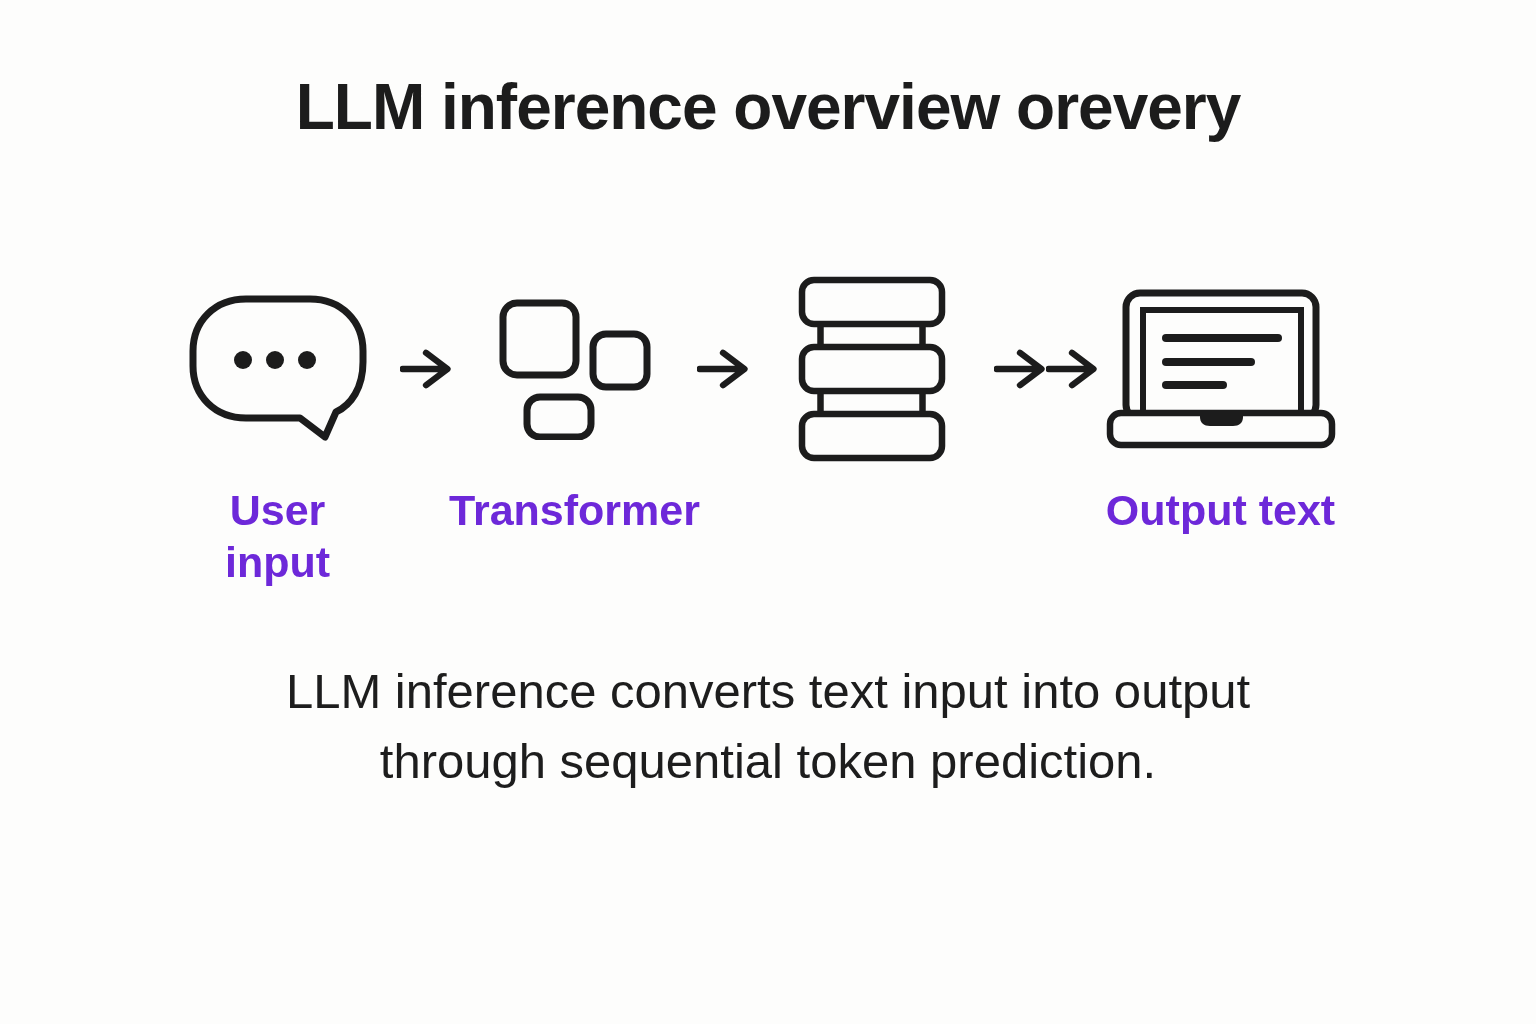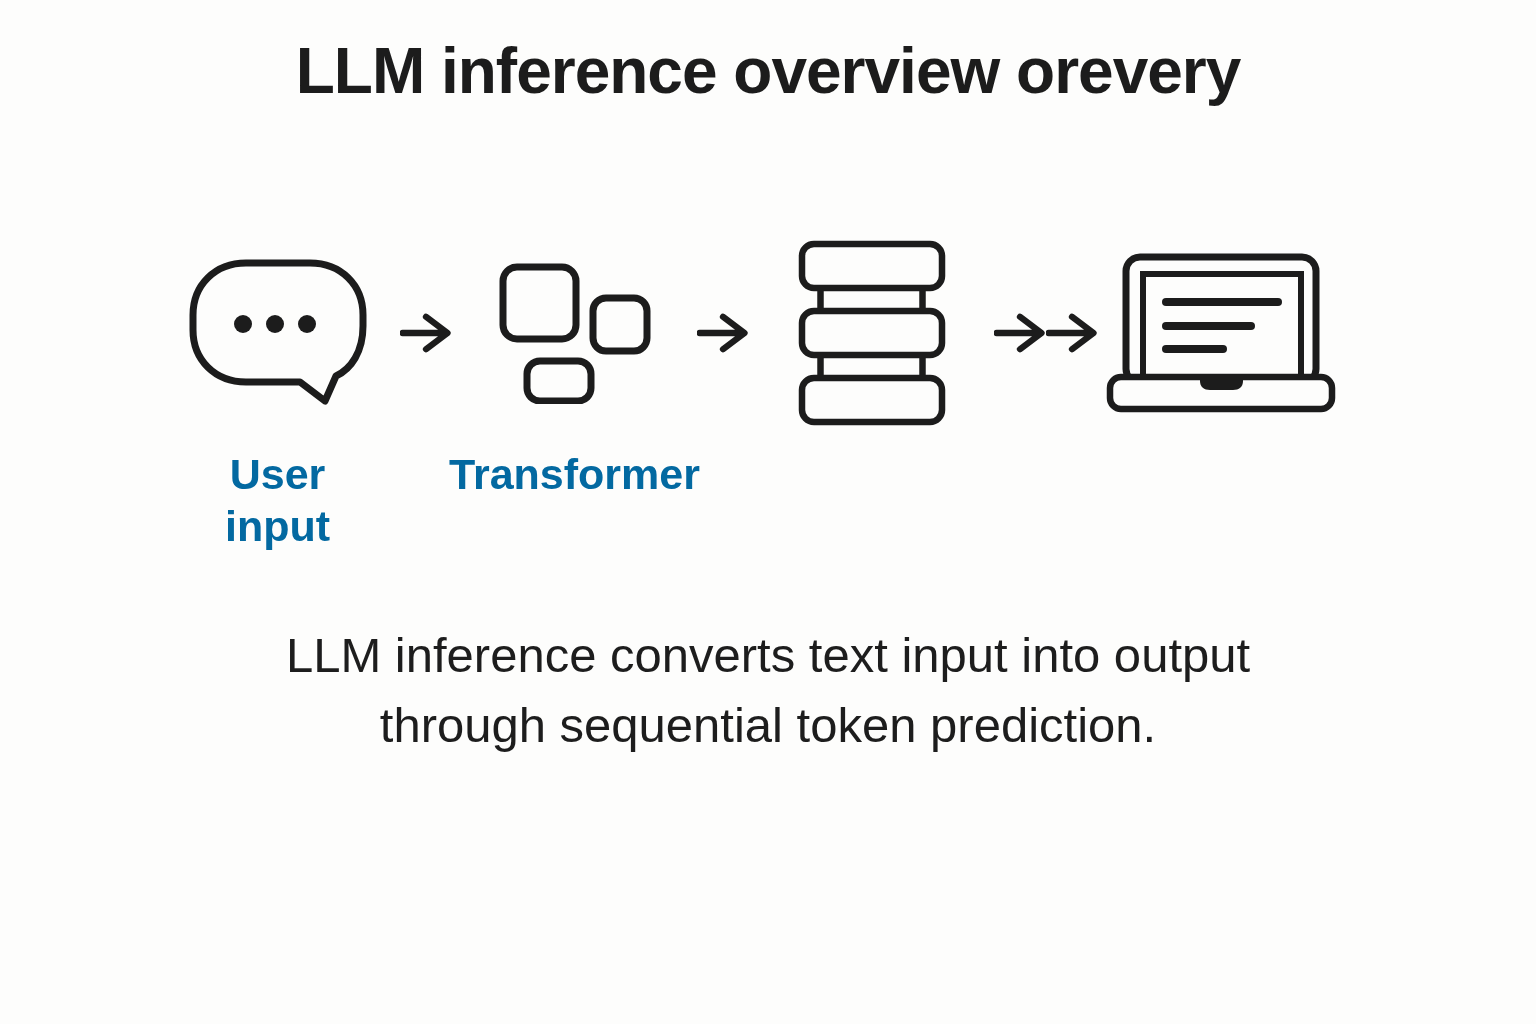--- a/index.html
+++ b/index.html
@@ -7,21 +7,21 @@
     position: relative;
     width: 1536px;
     height: 1024px;
     background: #fdfdfc;
     color: #1c1c1c;
     font-family: "Liberation Sans", sans-serif;
     overflow: hidden;
   }
   .title {
     margin: 0;
-    padding-top: 36px;
+    padding-top: 72px;
     text-align: center;
     font-size: 64px;
     font-weight: 700;
     letter-spacing: -1px;
     line-height: 1.1;
     color: #1c1c1c;
   }
   .pipeline {
     display: flex;
     justify-content: center;
@@ -47,21 +47,21 @@
     display: flex;
     align-items: center;
     justify-content: center;
   }
   .stage-label {
     margin-top: 20px;
     font-size: 43px;
     font-weight: 600;
     line-height: 52px;
     text-align: center;
-    color: #0369a1;
+    color: #6d28d9;
   }
   .stage-label span { display: block; white-space: nowrap; }
   .caption {
     margin-top: 68px;
     text-align: center;
     font-size: 49px;
     font-weight: 400;
     line-height: 70px;
     color: #1d1d1d;
   }
@@ -149,20 +149,23 @@
         <svg width="230" height="160" viewBox="0 0 230 160" fill="none" stroke="#1c1c1c">
           <rect x="20" y="4" width="190" height="126" rx="14" stroke-width="7"></rect>
           <rect x="37" y="21" width="158" height="106" stroke-width="6"></rect>
           <line x1="60" y1="49" x2="172" y2="49" stroke-width="8" stroke-linecap="round"></line>
           <line x1="60" y1="73" x2="145" y2="73" stroke-width="8" stroke-linecap="round"></line>
           <line x1="60" y1="96" x2="117" y2="96" stroke-width="8" stroke-linecap="round"></line>
           <rect x="4" y="124" width="222" height="32" rx="11" fill="#fdfdfc" stroke-width="6.5"></rect>
           <path d="M 94,124 H 137 V 128 C 137,134 133,137 127,137 H 104 C 98,137 94,134 94,128 Z" fill="#1c1c1c" stroke="none"></path>
         </svg>
       </div>
+      <div class="stage-label">
+        <span>Output text</span>
+      </div>
     </div>
 
   </div>
 
   <div class="caption">
     <div>LLM inference converts text input into output</div>
     <div>through sequential token prediction.</div>
   </div>
 
 </div>

